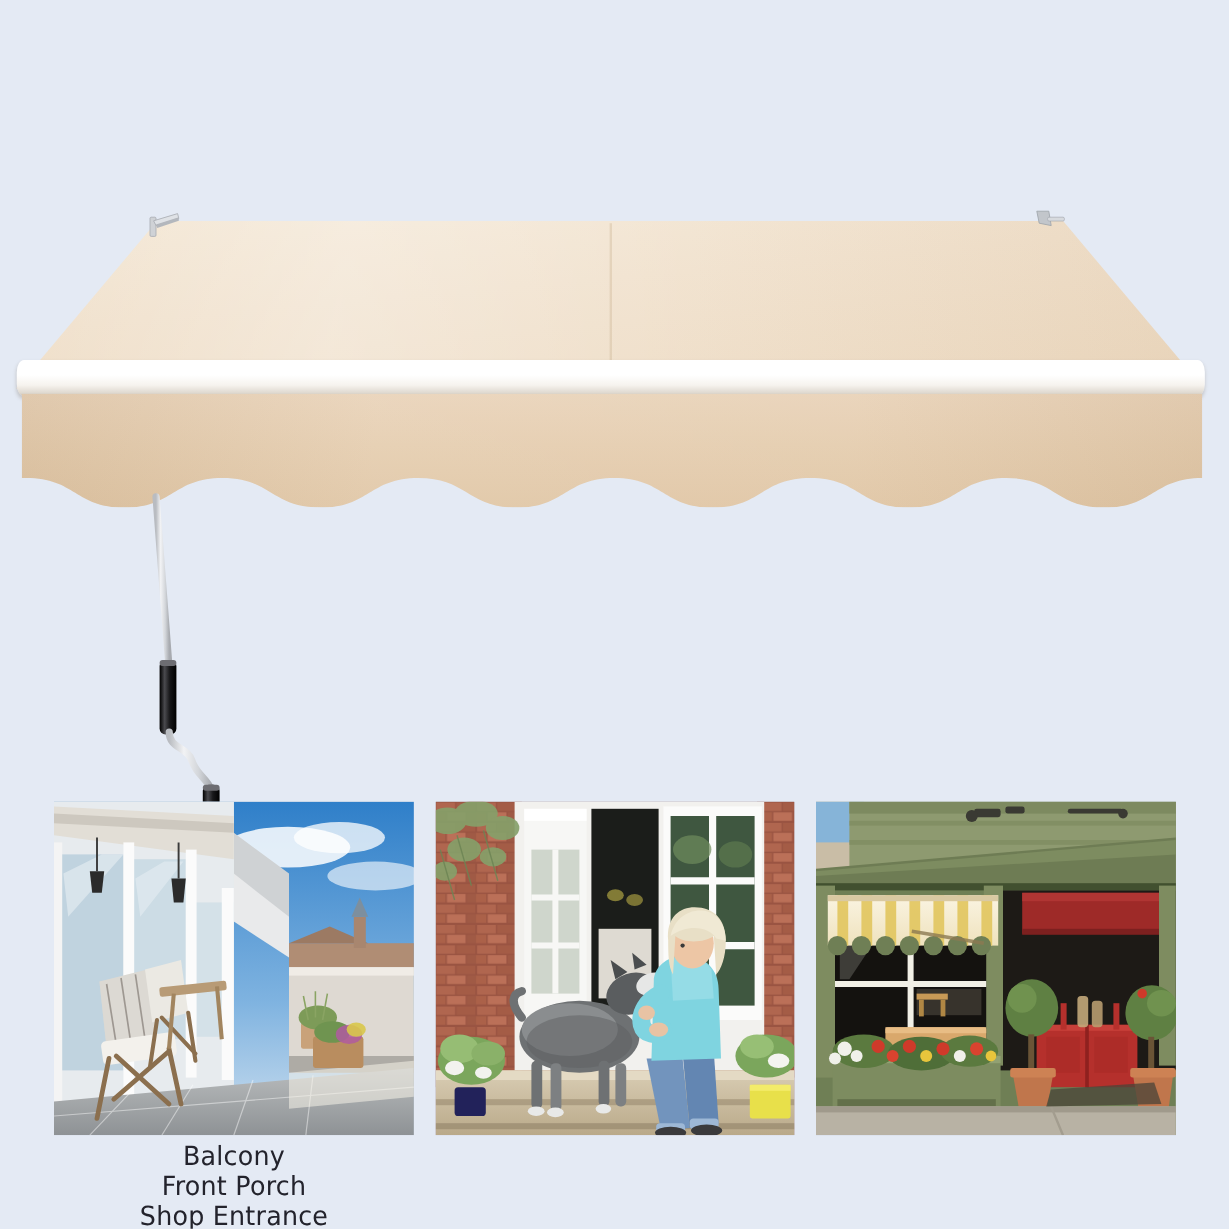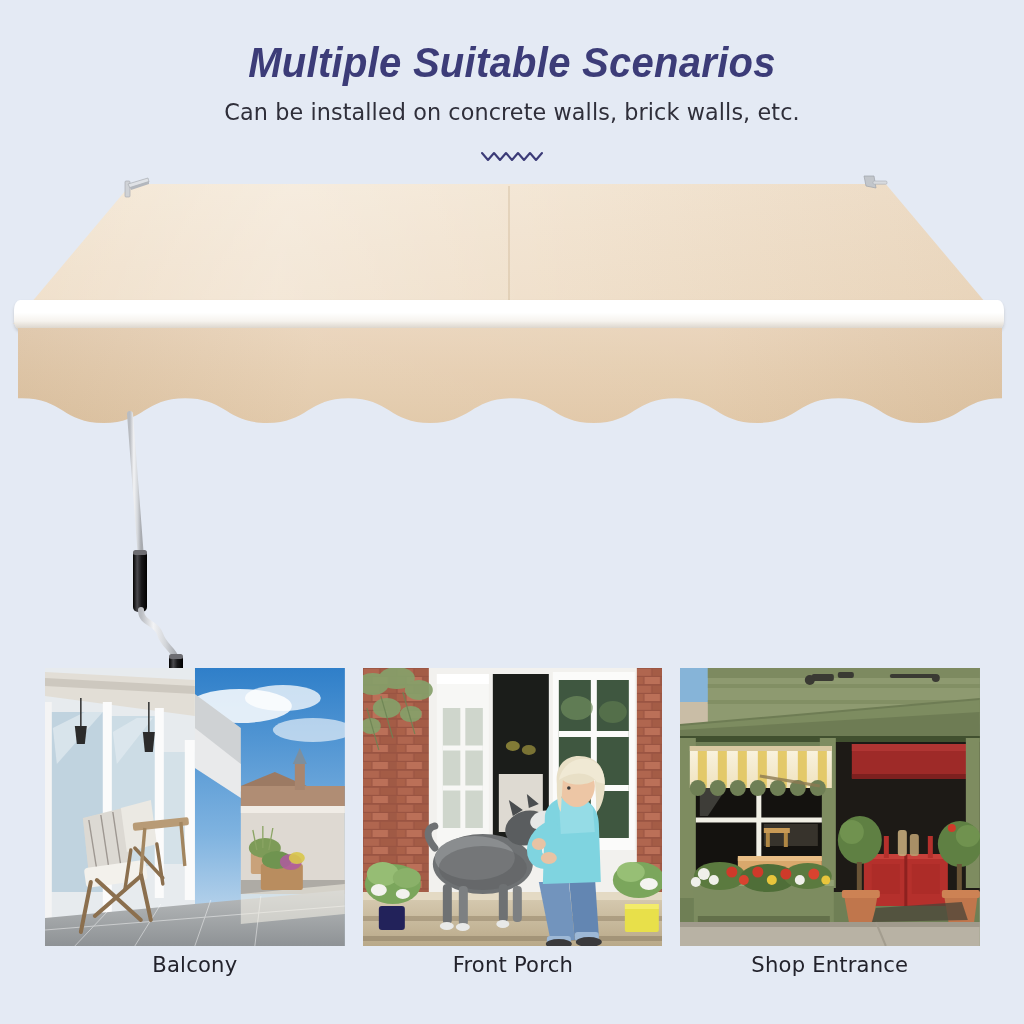--- a/index.html
+++ b/index.html
@@ -102,44 +102,35 @@
   
   .gallery {
     position:absolute; left:45px; top:668px; width:935px; height:278px;
     display:flex; gap:18px;
   }
   .shot { position:relative; width:300px; height:278px; overflow:hidden; background:#cfd8e4; }
   .shot svg { display:block; width:100%; height:100%; }
 
   .captions {
     position:absolute; left:45px; top:952px; width:935px; height:40px;
-    display:flex; gap:18px;
+    display:flex; flex-direction:column;
   }
   .caption {
     width:300px; text-align:center;
     font-size:22px; color:#23232c; font-weight:400;
     font-family:"DejaVu Sans", sans-serif;
     letter-spacing:0.2px;
     transform:scaleX(0.96);
   }
 </style>
 </head>
 <body>
 
 <div class="page">
 
-  <div class="header">
-    <div class="title">Multiple Suitable Scenarios</div>
-    <div class="subtitle">Can be installed on concrete walls, brick walls, etc.</div>
-    <div class="zigzag">
-      <svg width="64" height="16" viewBox="0 0 64 16" aria-hidden="true">
-        <polyline points="2,5 8,12 14,5 20,12 26,5 32,12 38,5 44,12 50,5 56,12 62,5" fill="none" stroke="#3c3c78" stroke-width="2.1" stroke-linecap="round" stroke-linejoin="round"></polyline>
-      </svg>
-    </div>
-  </div>
 
   <div class="awning">
 
     <svg width="0" height="0" style="position:absolute" aria-hidden="true">
       <defs>
         <clipPath id="scallopClip" clipPathUnits="objectBoundingBox">
           <path d="M0,0 L1,0 L1,0.74
                    C0.9585,0.74 0.9585,1 0.9170,1
                    C0.8755,1 0.8755,0.74 0.8340,0.74
                    C0.7925,0.74 0.7925,1 0.7510,1

